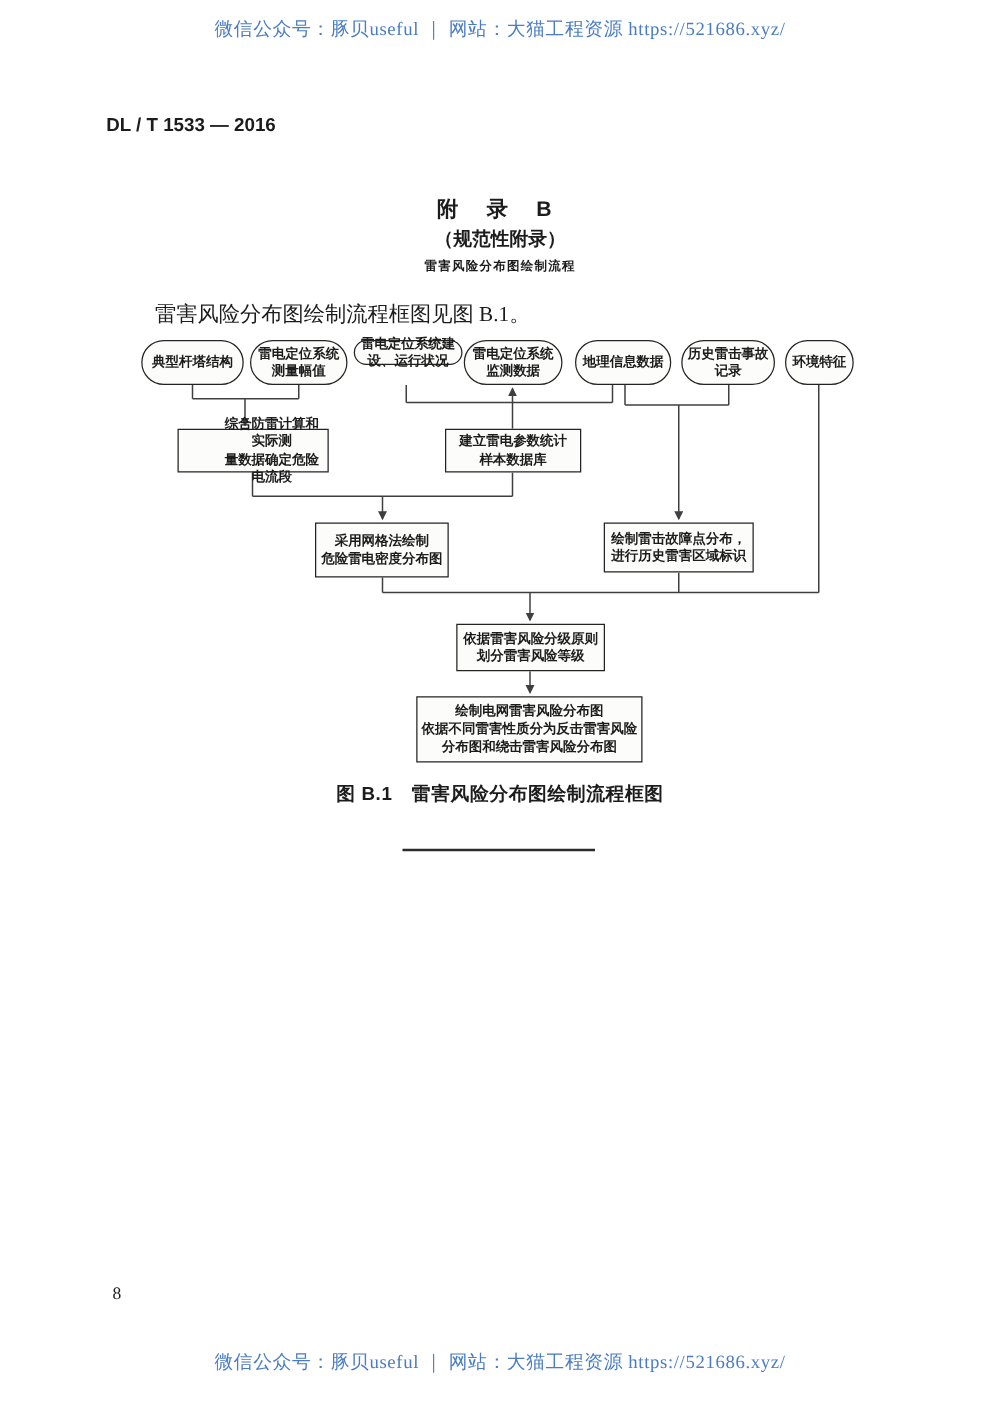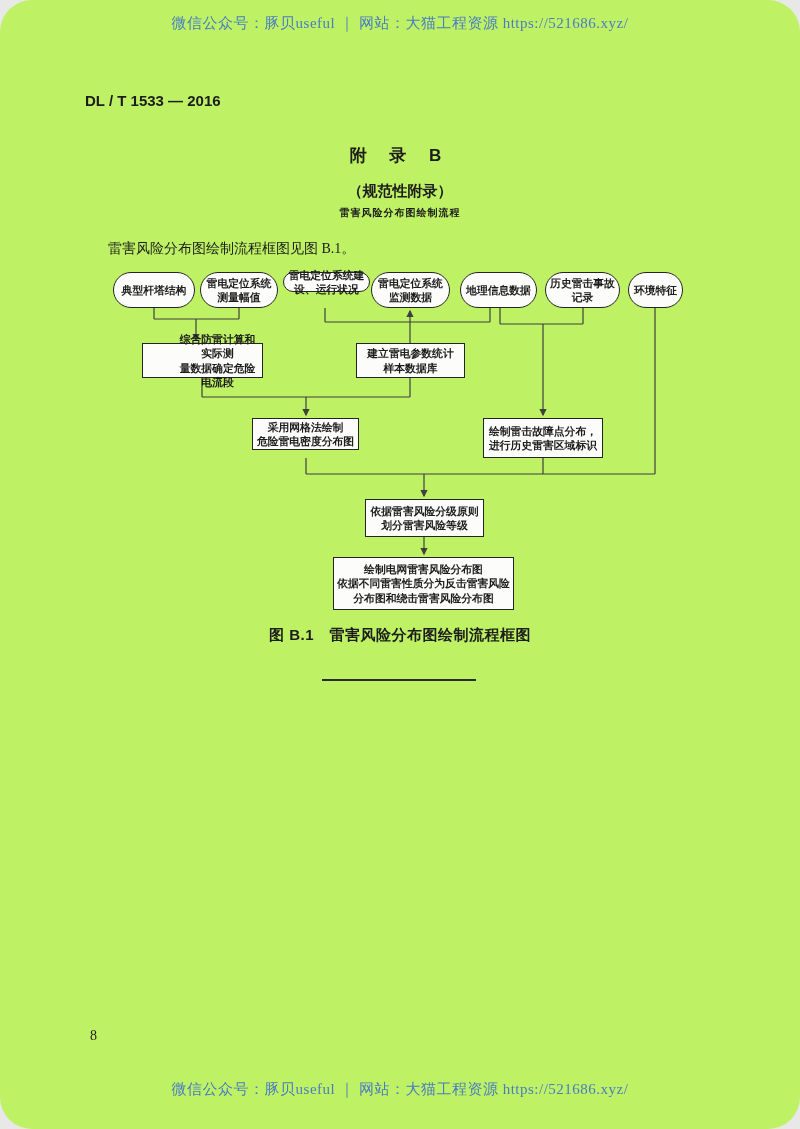--- a/index.html
+++ b/index.html
@@ -1,56 +1,55 @@
 <!DOCTYPE html>
 <html><head>
 <meta charset="utf-8">
 <style>
   html,body{margin:0;padding:0;background:#e8e8e8;}
   .page{
     position:relative;
     width:800px;height:1129px;
     margin:0 auto;
-    background:#bef264;
+    background:#ffffff;
     font-family:"Liberation Serif","DejaVu Serif",serif;
     color:#1c1c1c;
     overflow:hidden;
-    border-radius:32px;
   }
   .abs{position:absolute;}
   .watermark{
     width:100%;
     text-align:center;
     font-size:15px;
     letter-spacing:.5px;
     font-family:"Liberation Serif","DejaVu Serif",serif;
   }
   .doc-number{
     left:85px;top:92px;
     font-family:"Liberation Sans","DejaVu Sans",sans-serif;
     font-weight:bold;font-size:15px;
   }
   .appendix-title{
-    left:0;top:144px;width:100%;text-align:center;
+    left:0;top:156px;width:100%;text-align:center;
     font-weight:bold;font-size:17px;letter-spacing:9px;
     font-family:"Liberation Sans","DejaVu Sans",sans-serif;
   }
   .appendix-subtitle{
     left:0;top:182px;width:100%;text-align:center;
     font-weight:bold;font-size:15px;
     font-family:"Liberation Sans","DejaVu Sans",sans-serif;
   }
   .appendix-heading{
     left:0;top:206px;width:100%;text-align:center;
     font-weight:bold;font-size:10px;letter-spacing:1px;
     font-family:"Liberation Sans","DejaVu Sans",sans-serif;
   }
   .intro{
-    left:108px;top:240px;width:600px;
-    font-size:14px;
+    left:124px;top:240px;width:600px;
+    font-size:17px;
   }
   .flowchart{left:0;top:0;width:800px;height:660px;}
   .connectors{position:absolute;left:0;top:0;}
   .connectors line, .connectors polyline{stroke:#3f3f3f;stroke-width:1.2;fill:none;}
   .node{
     position:absolute;
     box-sizing:border-box;
     border:1.5px solid #242424;
     background:#fcfcfb;
     display:flex;align-items:center;justify-content:center;
@@ -142,21 +141,21 @@
     <div class="node stadium" style="left:460px;top:272px;width:77px;height:36px;">地理信息数据</div>
     <div class="node stadium" style="left:545px;top:272px;width:75px;height:36px;">历史雷击事故
 记录</div>
     <div class="node stadium" style="left:628px;top:272px;width:55px;height:36px;">环境特征</div>
 
     <div class="node" style="left:142px;top:343px;width:121px;height:35px;padding-left:32px;">综合防雷计算和实际测
 量数据确定危险电流段</div>
     <div class="node" style="left:356px;top:343px;width:109px;height:35px;">建立雷电参数统计
 样本数据库</div>
 
-    <div class="node" style="left:252px;top:418px;width:107px;height:32px;">采用网格法绘制
+    <div class="node" style="left:252px;top:418px;width:107px;height:44px;">采用网格法绘制
 危险雷电密度分布图</div>
     <div class="node" style="left:483px;top:418px;width:120px;height:40px;">绘制雷击故障点分布，
 进行历史雷害区域标识</div>
 
     <div class="node" style="left:365px;top:499px;width:119px;height:38px;">依据雷害风险分级原则
 划分雷害风险等级</div>
 
     <div class="node" style="left:333px;top:557px;width:181px;height:53px;font-family:Liberation Serif, serif;">绘制电网雷害风险分布图
 依据不同雷害性质分为反击雷害风险
 分布图和绕击雷害风险分布图</div>

